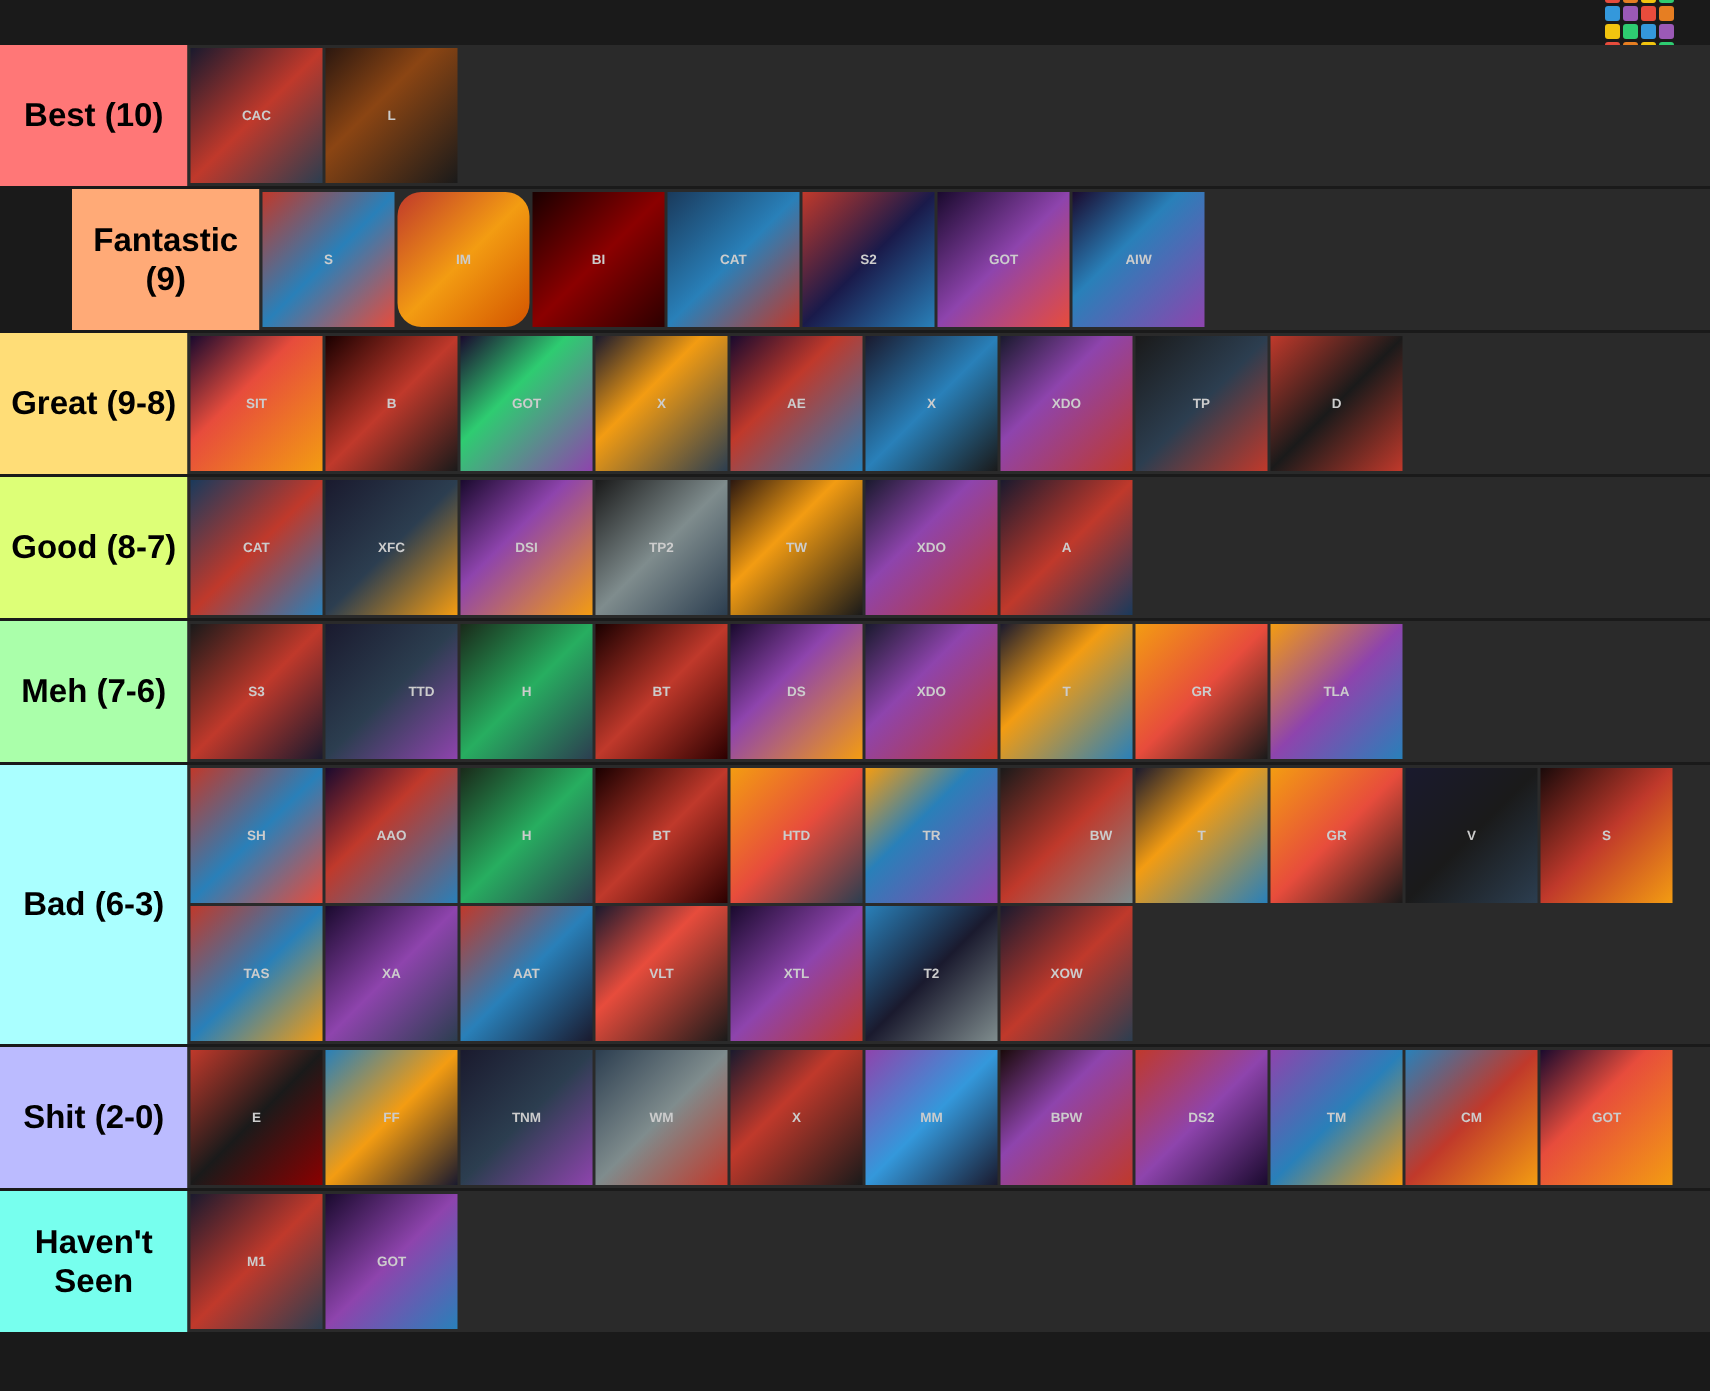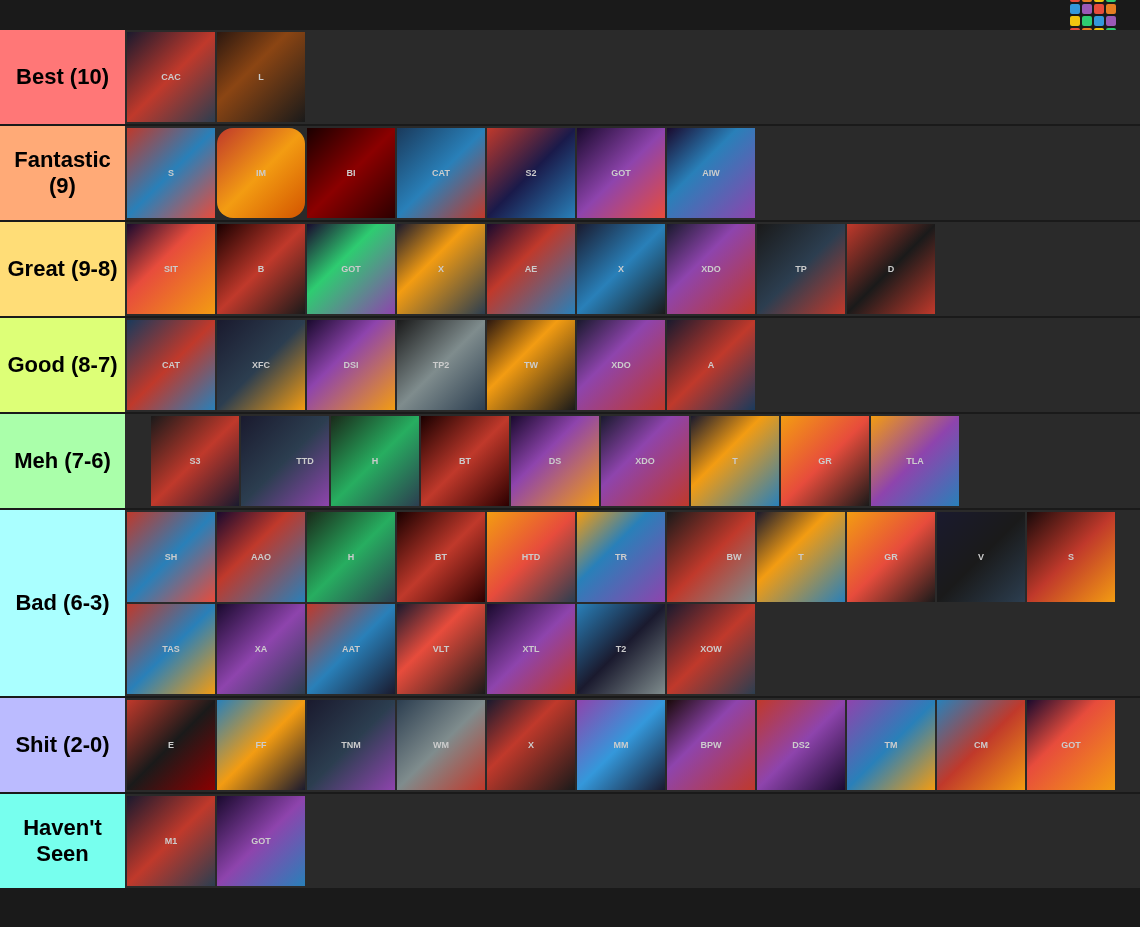--- a/index.html
+++ b/index.html
@@ -109,21 +109,21 @@
     .x2 { background: linear-gradient(135deg, #1a1a2e 0%, #2980b9 50%, #1a1a1a 100%); }
     .punisher { background: linear-gradient(135deg, #1a1a1a 0%, #2c3e50 50%, #c0392b 100%); }
     .deadpool { background: linear-gradient(135deg, #c0392b 0%, #1a1a1a 50%, #c0392b 100%); }
     .cap-america { background: linear-gradient(135deg, #1a3a5c 0%, #c0392b 50%, #2980b9 100%); }
     .xmen2000 { background: linear-gradient(135deg, #1a1a2e 0%, #2c3e50 50%, #f39c12 100%); }
     .dr-strange { background: linear-gradient(135deg, #1a0a2e 0%, #8e44ad 40%, #f39c12 100%); }
     .punisher2 { background: linear-gradient(135deg, #1a1a1a 0%, #7f8c8d 50%, #2c3e50 100%); }
     .wolverine { background: linear-gradient(135deg, #2c1810 0%, #f39c12 40%, #1a1a1a 100%); }
     .x-days { background: linear-gradient(135deg, #1a1a2e 0%, #8e44ad 40%, #c0392b 100%); }
     .ant-man { background: linear-gradient(135deg, #1a1a2e 0%, #c0392b 50%, #1a3a5c 100%); }
-    .spiderman3 { background: linear-gradient(135deg, #1a1a1a 0%, #c0392b 50%, #1a1a2e 100%); margin-left: 24px; }
+    .spiderman3 { background: linear-gradient(135deg, #1a1a1a 0%, #c0392b 50%, #1a1a2e 100%); }
     .thor-dark { background: linear-gradient(135deg, #1a1a2e 0%, #2c3e50 50%, #8e44ad 100%); padding-left: 40px; }
     .hulk { background: linear-gradient(135deg, #1a2a1a 0%, #27ae60 50%, #2c3e50 100%); }
     .blade3 { background: linear-gradient(135deg, #1a0000 0%, #c0392b 50%, #2c0000 100%); }
     .howard { background: linear-gradient(135deg, #f39c12 0%, #e74c3c 50%, #2c3e50 100%); }
     .thor-ragnarok { background: linear-gradient(135deg, #f39c12 0%, #2980b9 40%, #8e44ad 100%); }
     .black-widow { background: linear-gradient(135deg, #1a1a1a 0%, #c0392b 50%, #7f8c8d 100%); padding-left: 46px; }
     .thor1 { background: linear-gradient(135deg, #1a1a2e 0%, #f39c12 40%, #2980b9 100%); }
     .ghost-rider { background: linear-gradient(135deg, #f39c12 0%, #e74c3c 50%, #1a1a1a 100%); }
     .venom1 { background: linear-gradient(135deg, #1a1a2e 0%, #1a1a1a 50%, #2c3e50 100%); }
     .shang-chi { background: linear-gradient(135deg, #1a0a0a 0%, #c0392b 50%, #f39c12 100%); }
@@ -182,21 +182,21 @@
       <div class="tier-items">
         <div class="movie-card civil-war" title="Captain America: Civil War">
           <div class="movie-placeholder">CAC</div>
         </div>
         <div class="movie-card logan" title="Logan">
           <div class="movie-placeholder">L</div>
         </div>
       </div>
     </div>
     <div class="tier-row">
-      <div class="tier-label" style="background: rgb(255, 170, 119);">Fantastic (9)</div>
+      <div class="tier-label" style="background: rgb(255, 170, 119); margin-left: 48px;">Fantastic (9)</div>
       <div class="tier-items">
         <div class="movie-card spiderman-am" title="Spider-Man">
           <div class="movie-placeholder">S</div>
         </div>
         <div class="movie-card iron-man" title="Iron Man">
           <div class="movie-placeholder">IM</div>
         </div>
         <div class="movie-card blade2" title="Blade II">
           <div class="movie-placeholder">BI</div>
         </div>

